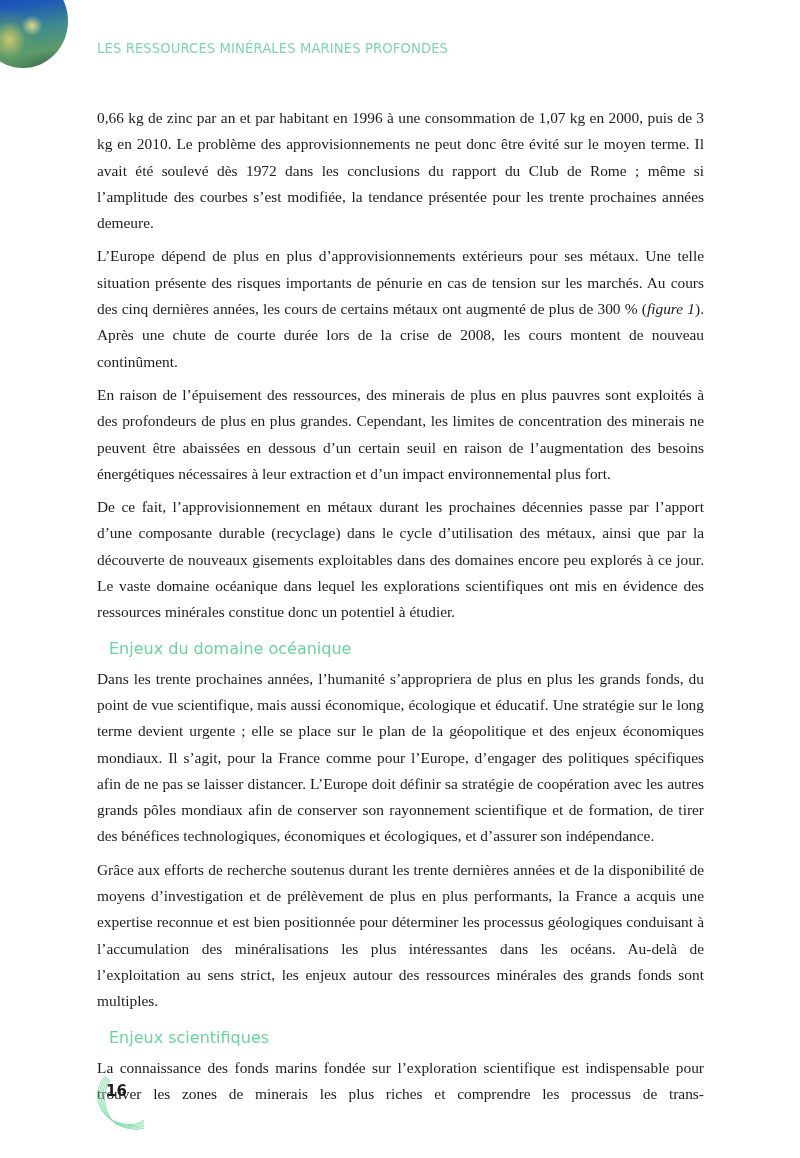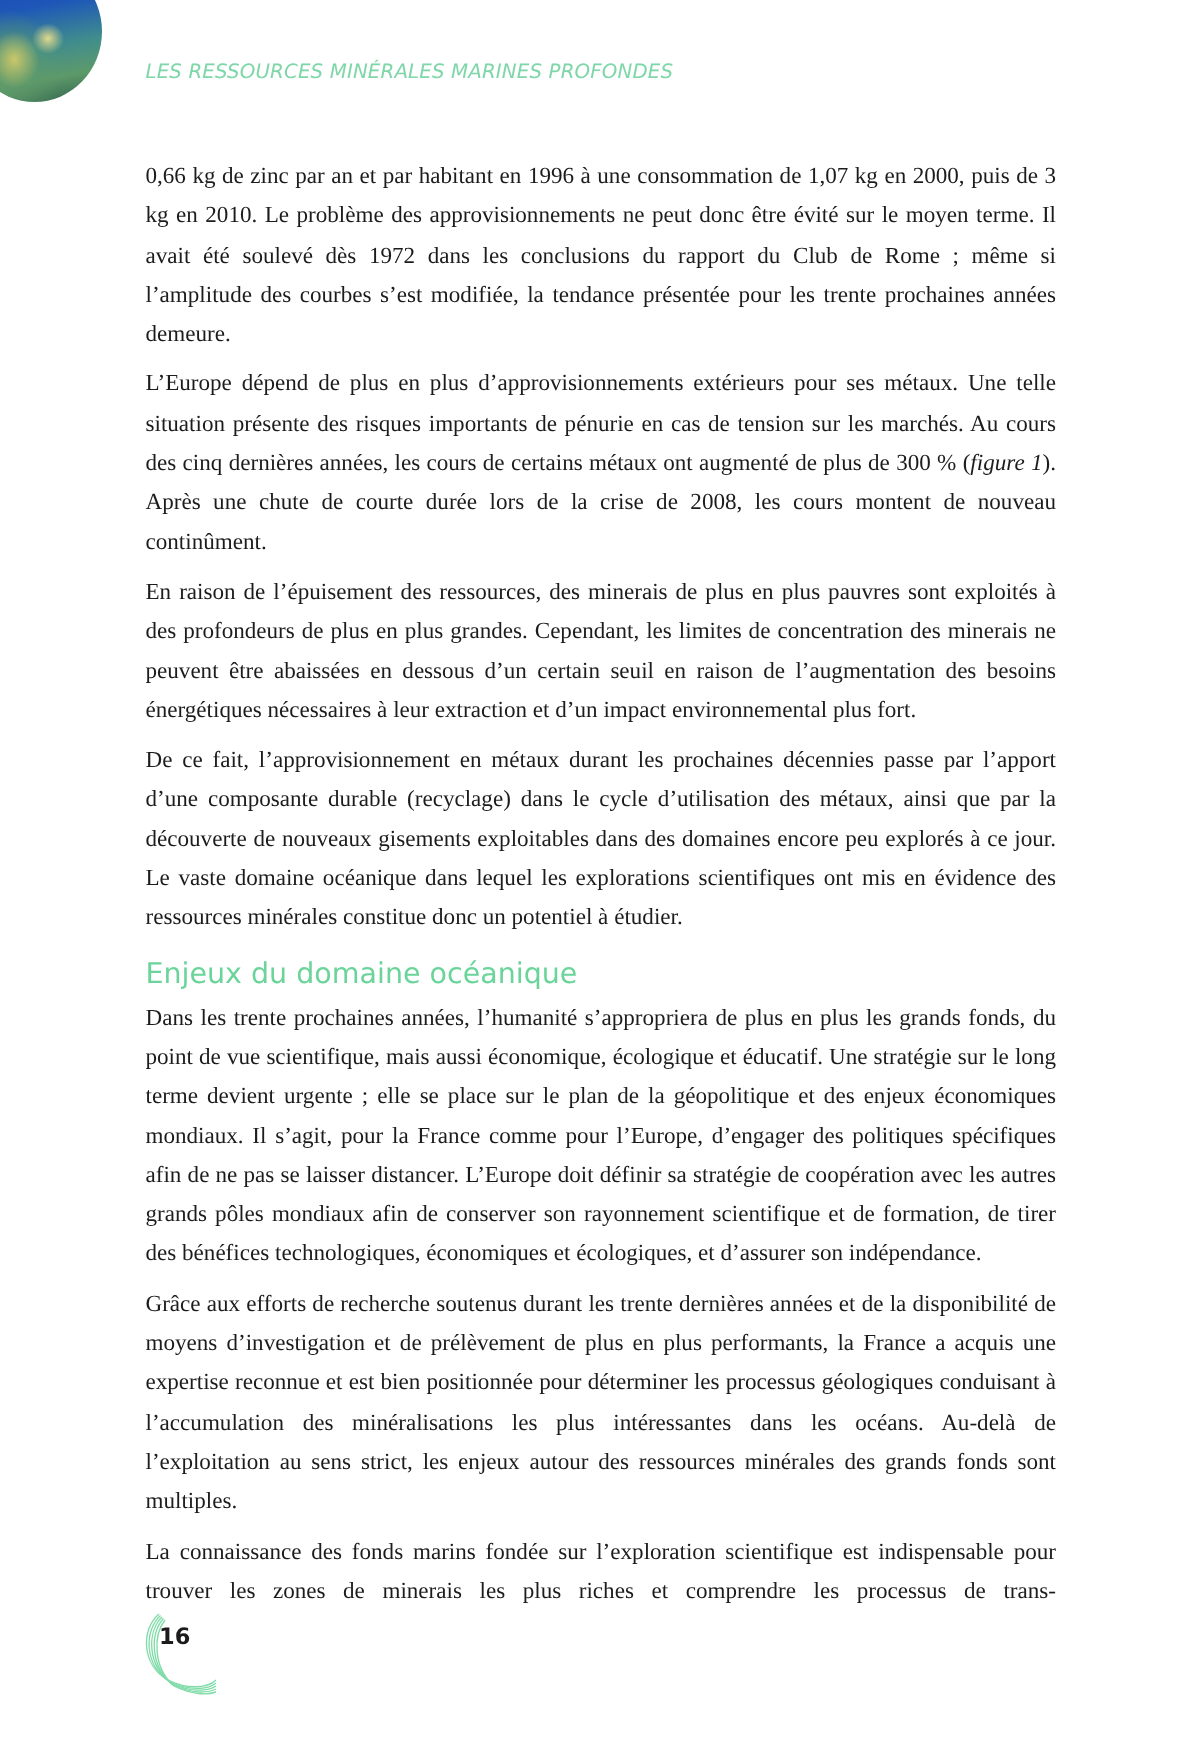--- a/index.html
+++ b/index.html
@@ -9,31 +9,31 @@
       border-radius: 50%;
       background:
         radial-gradient(ellipse at 35% 70%, #c9c76a 0%, rgba(201,199,106,0) 20%),
         radial-gradient(ellipse at 60% 55%, #e0d98a 0%, rgba(224,217,138,0) 14%),
         radial-gradient(ellipse at 30% 80%, #5f9a6a 0%, rgba(95,154,106,0) 40%),
         linear-gradient(170deg, #1a3fae 0%, #1e57b8 35%, #3f8c8e 60%, #5d9a6a 80%, #2f5f4a 100%);
     }
     .running-title {
       position: absolute; left: 97px; top: 41px;
       font-family: "DejaVu Sans", sans-serif; font-size: 13.2px; letter-spacing: 0.1px;
-      color: #7fd6a8; font-weight: normal; font-style: italic;
+      color: #7fd6a8; font-weight: normal;
     }
     .content {
       position: absolute; left: 97px; top: 105px; width: 607px;
       font-family: "Liberation Sans", sans-serif; font-size: 15.4px; line-height: 26.3px;
       color: #1c1c1c; text-align: justify; hyphens: manual;
     }
     .content p { margin: 0 0 7px 0; font-family: Liberation Serif, serif; }
     .content h2 {
       font-family: "DejaVu Sans", sans-serif; font-weight: normal;
-      color: #6bd49a; font-size: 19px; margin: 11px 0 5px 0; line-height: 24px;
+      color: #6bd49a; font-size: 16px; margin: 11px 0 5px 12px; line-height: 24px;
     }
     .content em { font-style: italic; }
     .page-number-wrap { position: absolute; left: 92px; top: 1074px; width: 60px; height: 60px; }
     .page-number {
       position: absolute; left: 14px; top: 8px;
       font-family: "DejaVu Sans", sans-serif; font-weight: bold; font-size: 15px; color: #1c1c1c;
     }
   </style>
 </head>
 <body>
@@ -42,20 +42,21 @@
 <div class="running-title">LES RESSOURCES MINÉRALES MARINES PROFONDES</div>
 
 <div class="content">
   <p>0,66 kg de zinc par an et par habitant en 1996 à une consommation de 1,07 kg en 2000, puis de 3 kg en 2010. Le problème des approvisionnements ne peut donc être évité sur le moyen terme. Il avait été soulevé dès 1972 dans les conclusions du rapport du Club de Rome ; même si l’amplitude des courbes s’est modifiée, la tendance présentée pour les trente prochaines années demeure.</p>
   <p><span>L’Europe dépend de plus en plus d’approvisionnements extérieurs pour ses métaux. Une telle situation présente des risques importants de pénurie en cas de tension sur les mar­chés. Au cours des cinq dernières années, les cours de certains métaux ont augmenté de plus de 300 % (</span><em>figure 1</em><span>). Après une chute de courte durée lors de la crise de 2008, les cours montent de nouveau continûment.</span></p>
   <p>En raison de l’épuisement des ressources, des minerais de plus en plus pauvres sont exploités à des profondeurs de plus en plus grandes. Cependant, les limites de concen­tration des minerais ne peuvent être abaissées en dessous d’un certain seuil en raison de l’augmentation des besoins énergétiques nécessaires à leur extraction et d’un impact environnemental plus fort.</p>
   <p>De ce fait, l’approvisionnement en métaux durant les prochaines décennies passe par l’ap­port d’une composante durable (recyclage) dans le cycle d’utilisation des métaux, ainsi que par la découverte de nouveaux gisements exploitables dans des domaines encore peu explorés à ce jour. Le vaste domaine océanique dans lequel les explorations scienti­fiques ont mis en évidence des ressources minérales constitue donc un potentiel à étudier.</p>
   <h2>Enjeux du domaine océanique</h2>
   <p>Dans les trente prochaines années, l’humanité s’appropriera de plus en plus les grands fonds, du point de vue scientifique, mais aussi économique, écologique et éducatif. Une stratégie sur le long terme devient urgente ; elle se place sur le plan de la géopolitique et des enjeux économiques mondiaux. Il s’agit, pour la France comme pour l’Europe, d’en­gager des politiques spécifiques afin de ne pas se laisser distancer. L’Europe doit définir sa stratégie de coopération avec les autres grands pôles mondiaux afin de conserver son rayonnement scientifique et de formation, de tirer des bénéfices technologiques, écono­miques et écologiques, et d’assurer son indépendance.</p>
   <p>Grâce aux efforts de recherche soutenus durant les trente dernières années et de la dis­ponibilité de moyens d’investigation et de prélèvement de plus en plus performants, la France a acquis une expertise reconnue et est bien positionnée pour déterminer les pro­cessus géologiques conduisant à l’accumulation des minéralisations les plus intéres­santes dans les océans. Au-delà de l’exploitation au sens strict, les enjeux autour des ressources minérales des grands fonds sont multiples.</p>
+  <h2>Enjeux scientifiques</h2>
   <p style="text-align-last: justify;">La connaissance des fonds marins fondée sur l’exploration scientifique est indispensable pour trouver les zones de minerais les plus riches et comprendre les processus de trans-</p>
 </div>
 
 <div class="page-number-wrap">
   <svg width="60" height="60" viewBox="0 0 60 60">
     <g fill="none" stroke="#7fdca8" stroke-width="0.9">
       <path d="M14 2 C2 12, 2 36, 20 46 C32 52, 46 52, 52 46"></path>
       <path d="M15 3 C4 13, 4 36, 21 47 C33 53, 46 53, 52 48"></path>
       <path d="M16 4 C6 14, 6 36, 22 48 C34 54, 46 54, 52 50"></path>
       <path d="M17 5 C8 15, 8 37, 23 49 C35 55, 46 55, 52 52"></path>

